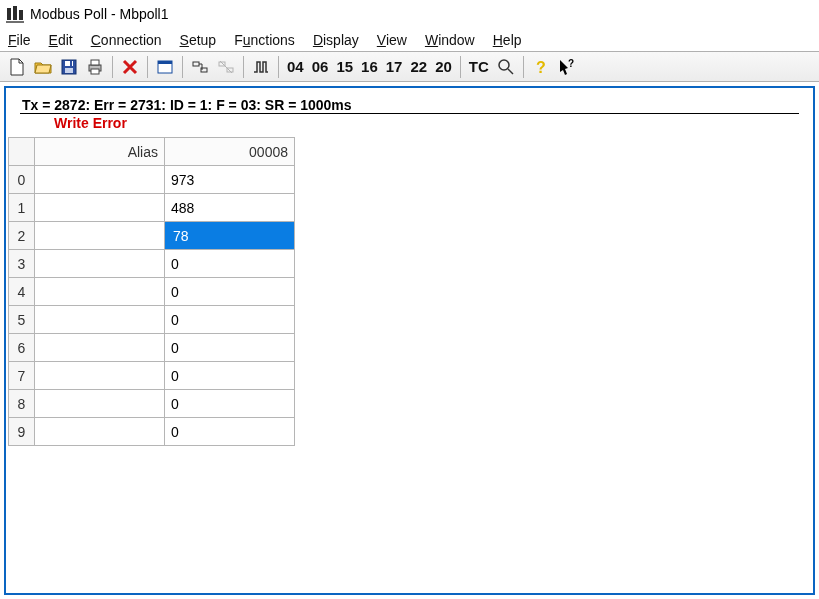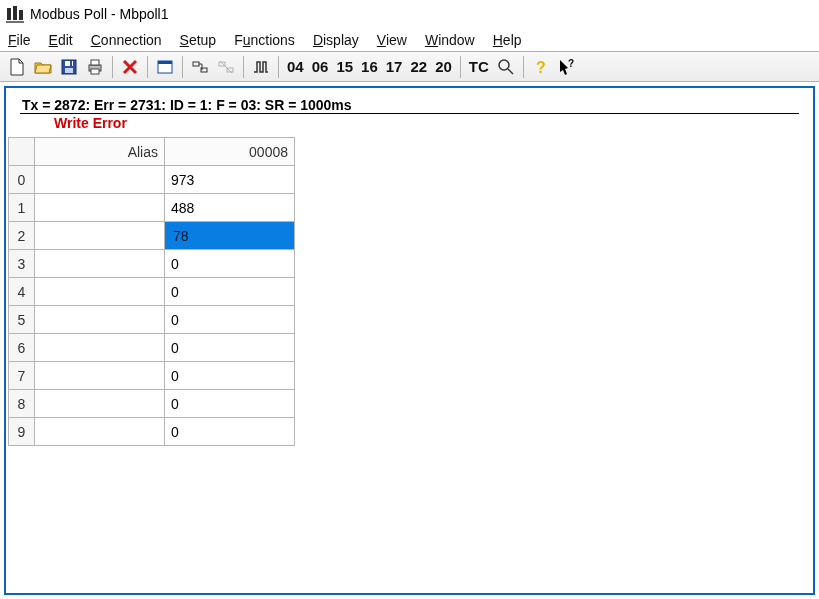--- a/index.html
+++ b/index.html
@@ -78,21 +78,21 @@
   table.grid th.rowhead, table.grid td.rowhead {
     width: 26px; background: #f6f6f6; text-align: center; color: #333;
   }
   table.grid th.colhead {
     background: #fbfbfb; text-align: right; color: #333;
   }
   table.grid th.colhead.alias { width: 130px; }
   table.grid th.colhead.val { width: 130px; }
   table.grid th.topcorner { width: 26px; background: #f6f6f6; }
   table.grid tr.selected td.val {
-    background: #0a7de3; color: #0f172a; padding-left: 8px;
+    background: #0a7de3; color: #ffffff; padding-left: 8px;
   }
 </style>
 </head>
 <body>
 
 <div class="titlebar">
   <span class="app-icon">
     <svg viewBox="0 0 18 18">
       <rect x="1" y="3" width="4" height="12" fill="#2b2b2b"></rect>
       <rect x="7" y="1" width="4" height="14" fill="#2b2b2b"></rect>

